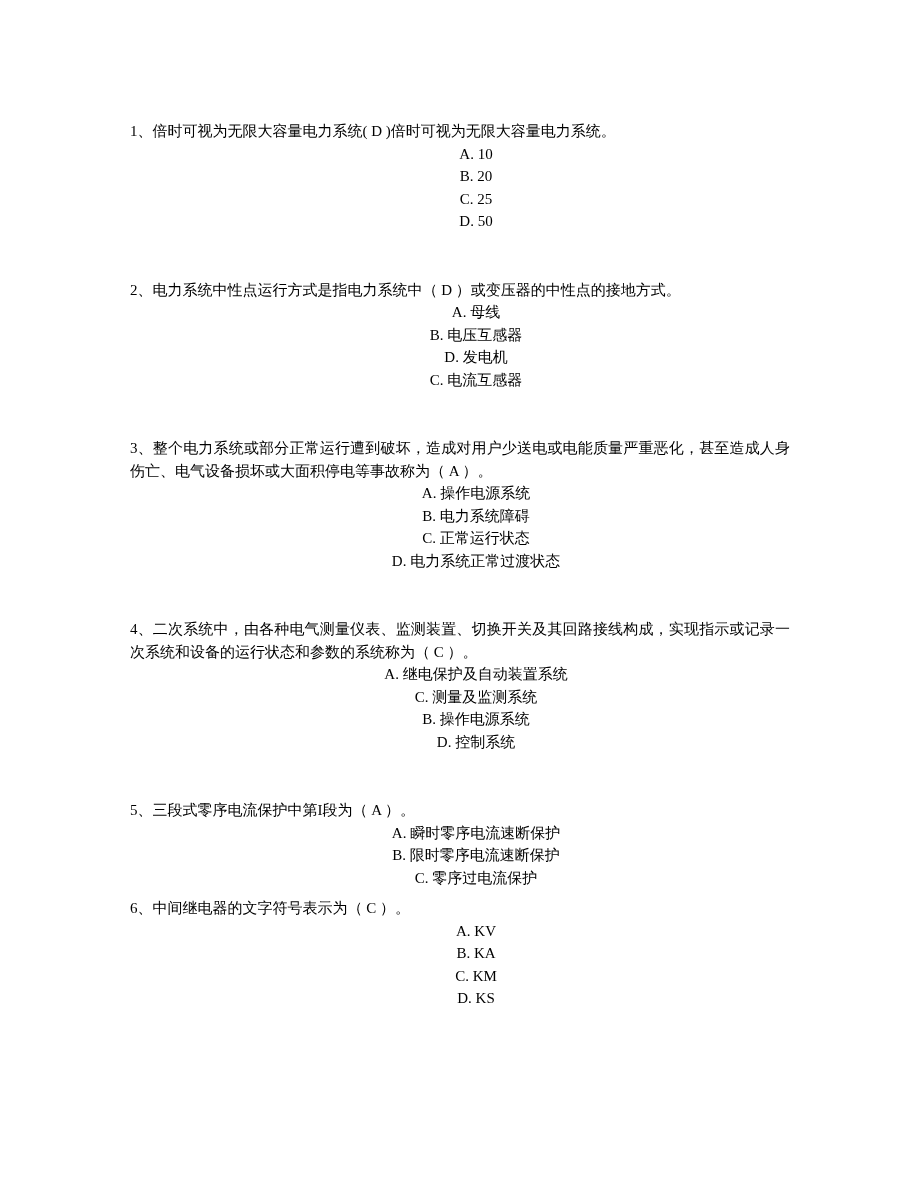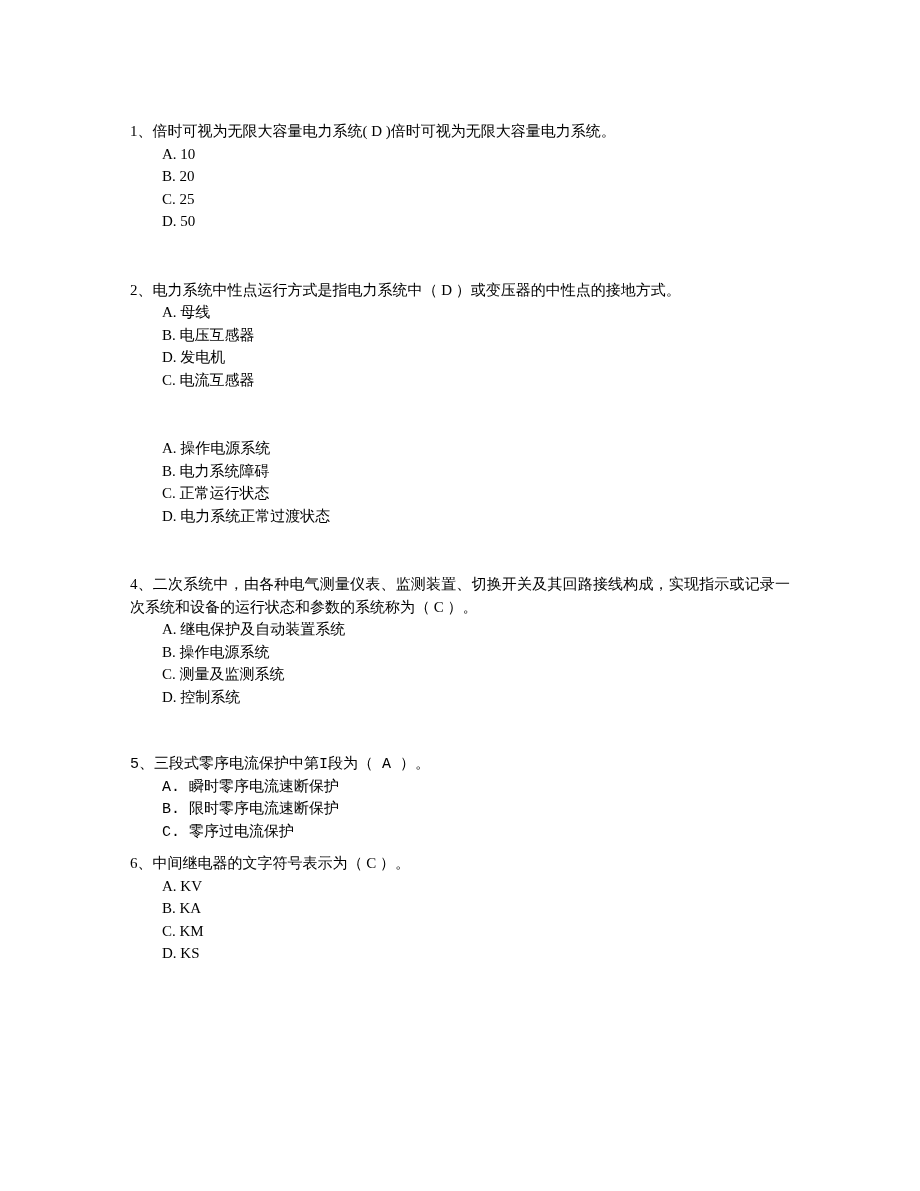--- a/index.html
+++ b/index.html
@@ -15,30 +15,30 @@
       color: #000000;
       width: 920px;
       height: 1191px;
       padding: 120px 130px 0 130px;
     }
     .question {
       margin-bottom: 46px;
     }
     .question.tight {
       margin-bottom: 8px;
-      font-family: Liberation Mono, monospace;
     }
     .question-text {
       text-align: justify;
     }
     .options {
       padding-left: 32px;
     }
     .option {
       line-height: 1.5;
+      text-align: center;
     }
   </style>
 </head>
 <body>
 
 <div id="content">
     <div class="question">
       <div class="question-text"><span>1</span><span>、倍时可视为无限大容量电力系统(</span><span>  D </span><span>)倍时可视为无限大容量电力系统。</span></div>
       <div class="options">
         <div class="option"><span>A.</span><span> 10</span></div>
@@ -50,33 +50,34 @@
     <div class="question">
       <div class="question-text"><span>2</span><span>、电力系统中性点运行方式是指电力系统中（</span><span> D  </span><span>）或变压器的中性点的接地方式。</span></div>
       <div class="options">
         <div class="option"><span>A.</span><span> 母线</span></div>
         <div class="option"><span>B.</span><span> 电压互感器</span></div>
         <div class="option"><span>D.</span><span> 发电机</span></div>
         <div class="option"><span>C.</span><span> 电流互感器</span></div>
       </div>
     </div>
     <div class="question">
+      <div class="question-text"><span>3</span><span>、整个电力系统或部分正常运行遭到破坏，造成对用户少送电或电能质量严重恶化，甚至造成人身伤亡、电气设备损坏或大面积停电等事故称为（</span><span>  A </span><span>）。</span></div>
       <div class="options">
         <div class="option"><span>A.</span><span> 操作电源系统</span></div>
         <div class="option"><span>B.</span><span> 电力系统障碍</span></div>
         <div class="option"><span>C.</span><span> 正常运行状态</span></div>
         <div class="option"><span>D.</span><span> 电力系统正常过渡状态</span></div>
       </div>
     </div>
     <div class="question">
       <div class="question-text"><span>4</span><span>、二次系统中，由各种电气测量仪表、监测装置、切换开关及其回路接线构成，实现指示或记录一次系统和设备的运行状态和参数的系统称为（</span><span>  C </span><span>）。</span></div>
       <div class="options">
         <div class="option"><span>A.</span><span> 继电保护及自动装置系统</span></div>
+        <div class="option"><span>C.</span><span> 测量及监测系统</span></div>
         <div class="option"><span>B.</span><span> 操作电源系统</span></div>
-        <div class="option"><span>C.</span><span> 测量及监测系统</span></div>
         <div class="option"><span>D.</span><span> 控制系统</span></div>
       </div>
     </div>
     <div class="question tight">
       <div class="question-text"><span>5</span><span>、三段式零序电流保护中第I段为（</span><span> A  </span><span>）。</span></div>
       <div class="options">
         <div class="option"><span>A.</span><span> 瞬时零序电流速断保护</span></div>
         <div class="option"><span>B.</span><span> 限时零序电流速断保护</span></div>
         <div class="option"><span>C.</span><span> 零序过电流保护</span></div>
       </div>

